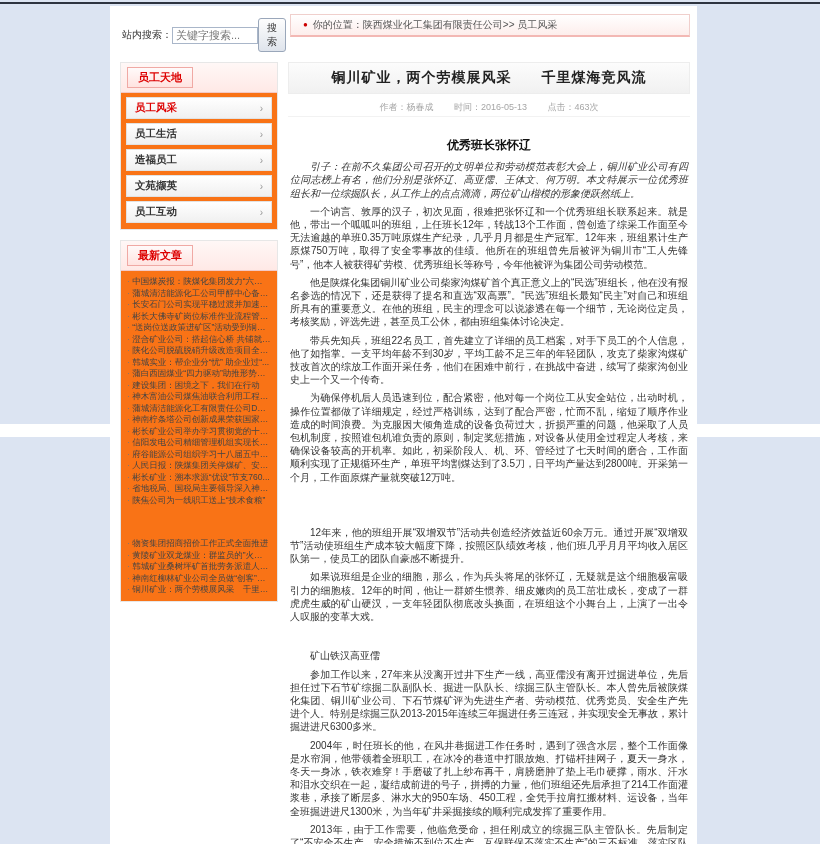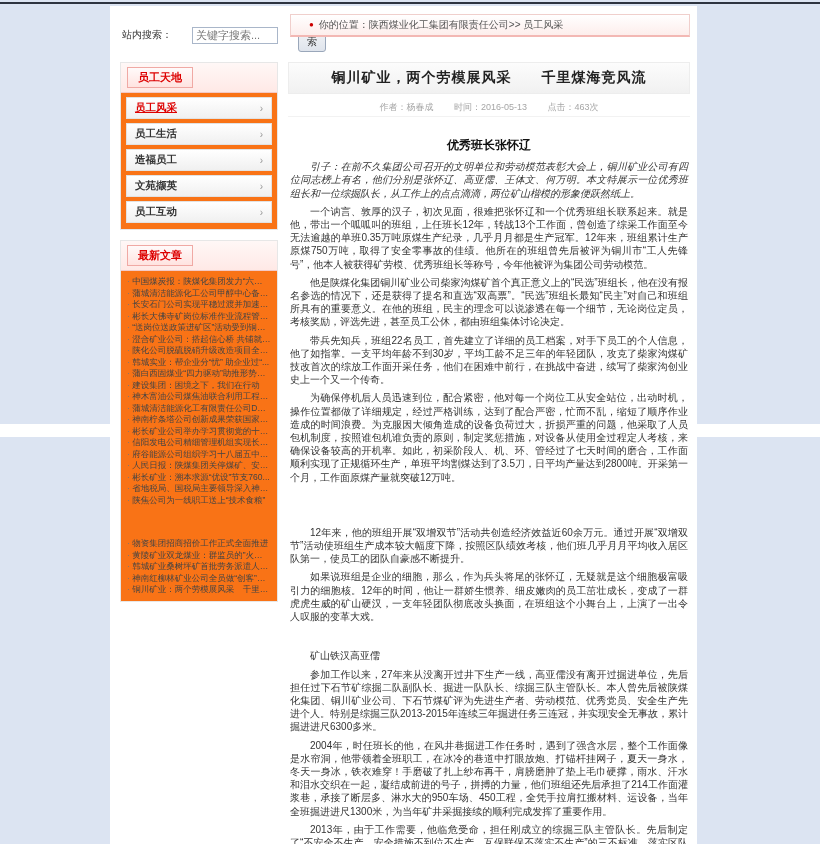--- a/index.html
+++ b/index.html
@@ -11,37 +11,37 @@
   }
   .topline{position:absolute;top:2px;left:0;width:820px;height:2px;background:#2e3440;}
   .gapband{position:absolute;top:424px;left:0;width:820px;height:13px;background:#ffffff;z-index:0;}
   .page{
     position:absolute;top:6px;left:110px;width:587px;min-height:834px;
     background:#ffffff;z-index:1;box-sizing:border-box;padding:8px 7px 10px 10px;
   }
   
   .topbar{display:flex;align-items:flex-start;margin-bottom:6px;}
   .searchbox{
-    width:158px;flex:0 0 158px;display:flex;align-items:center;gap:20px;
+    width:158px;flex:0 0 158px;display:flex;align-items:center;gap:0;
     padding:4px 2px;font-size:10px;color:#333;
   }
   .searchbox label{white-space:nowrap;}
   .search-input{
     width:78px;height:15px;border:1px solid #a9b6c9;font-size:11px;color:#888;
     padding:0 3px;box-sizing:content-box;
   }
   .search-btn{
     height:34px;font-size:10px;padding:1px 8px;border:1px solid #9aa7ba;
     background:linear-gradient(#fdfdfd,#dfe4ec);border-radius:3px;color:#333;cursor:pointer;
   }
   .breadcrumb{
     flex:1;margin-left:8px;height:20px;line-height:20px;
     border:1px solid #f0cfcc;border-bottom:2px solid #f3b8b4;
     background:linear-gradient(#ffffff,#fdeeec);
-    font-size:10px;color:#555;padding-left:18px;white-space:nowrap;overflow:hidden;
+    font-size:10px;color:#555;padding-left:12px;white-space:nowrap;overflow:hidden;
   }
   .crumb-dot{color:#cc0000;font-size:8px;margin-right:5px;vertical-align:1px;}
   
   .columns{display:flex;align-items:flex-start;}
   .leftcol{width:158px;flex:0 0 158px;}
   .rightcol{flex:1;margin-left:10px;min-width:0;}
   
   .sidebox{border:1px solid #e7e7e7;background:#f97316;margin-bottom:10px;}
   .box-header{
     background:linear-gradient(#fff7f6,#ffe9e6);
@@ -50,21 +50,21 @@
   .box-header span{
     display:inline-block;color:#dd0000;font-weight:bold;font-size:11px;
     padding:2px 10px;border:1px solid #f0a9a4;background:linear-gradient(#fffafa,#ffe3e0);
   }
   .navlist{list-style:none;margin:4px 5px 6px;padding:0;}
   .nav-item{
     display:flex;justify-content:space-between;align-items:center;
     border:1px solid #e2e2e2;background:linear-gradient(#ffffff,#f0f0f0);
     margin:4px 0;padding:3px 8px;font-size:10.5px;font-weight:bold;color:#333;cursor:pointer;
   }
-  .nav-item.active .nav-label{color:#dd0000;text-decoration:underline;}
+  .nav-item.active .nav-label{color:#dd0000;}
   .nav-arrow{color:#999;font-size:10px;font-weight:normal;}
   .articlelist{list-style:none;margin:5px 6px;padding:0;}
   .article-link{
     font-size:8.5px;color:#444;line-height:11.5px;white-space:nowrap;
     overflow:hidden;text-overflow:ellipsis;cursor:pointer;
   }
   .article-link::before{content:"· ";color:#777;}
   .list-gap{height:22px;}
   
   .title-bar{

